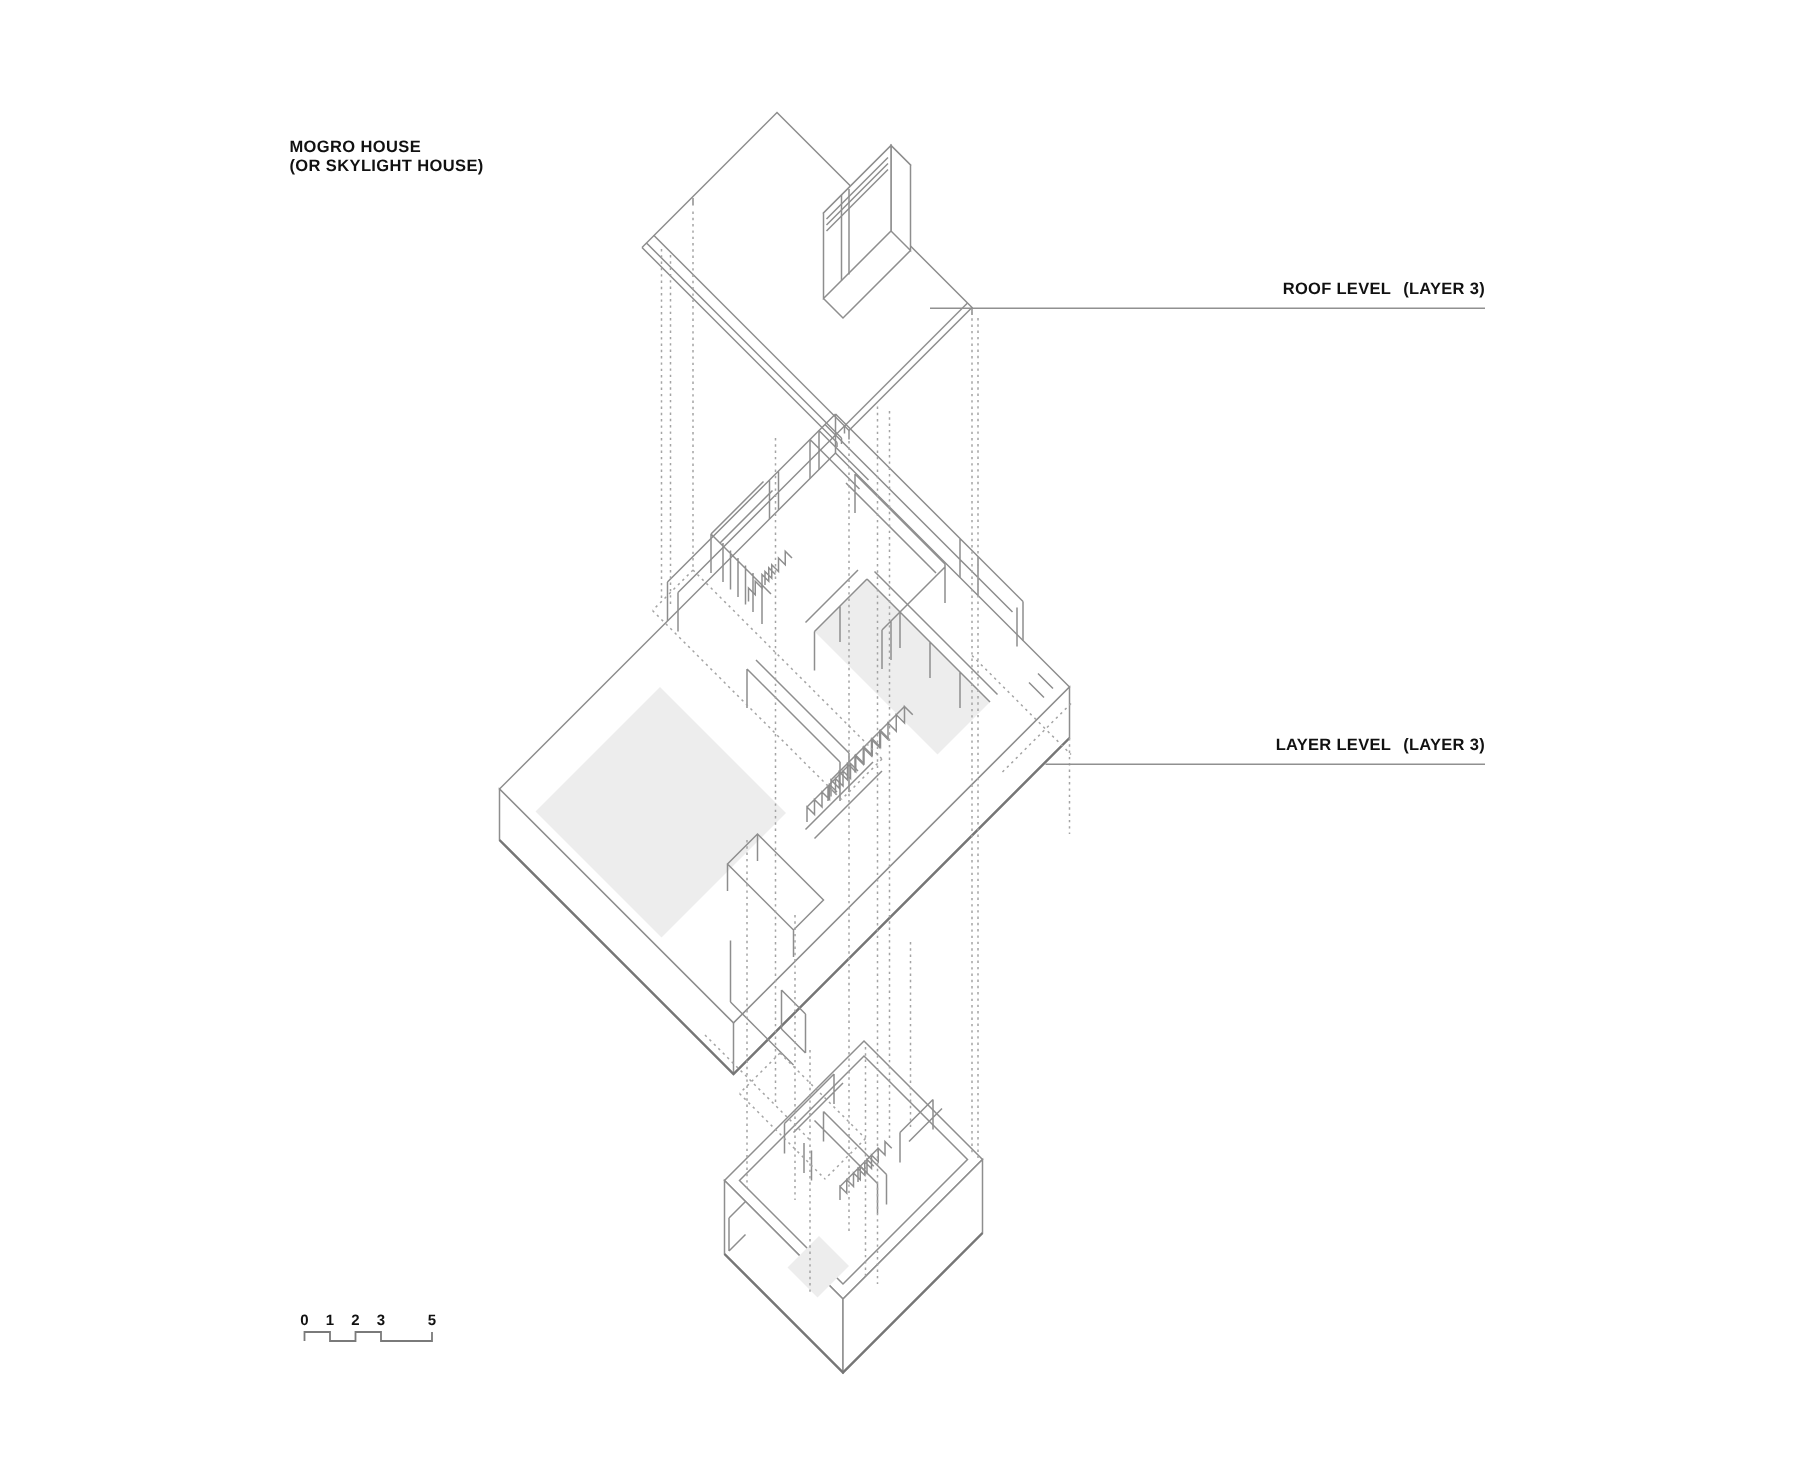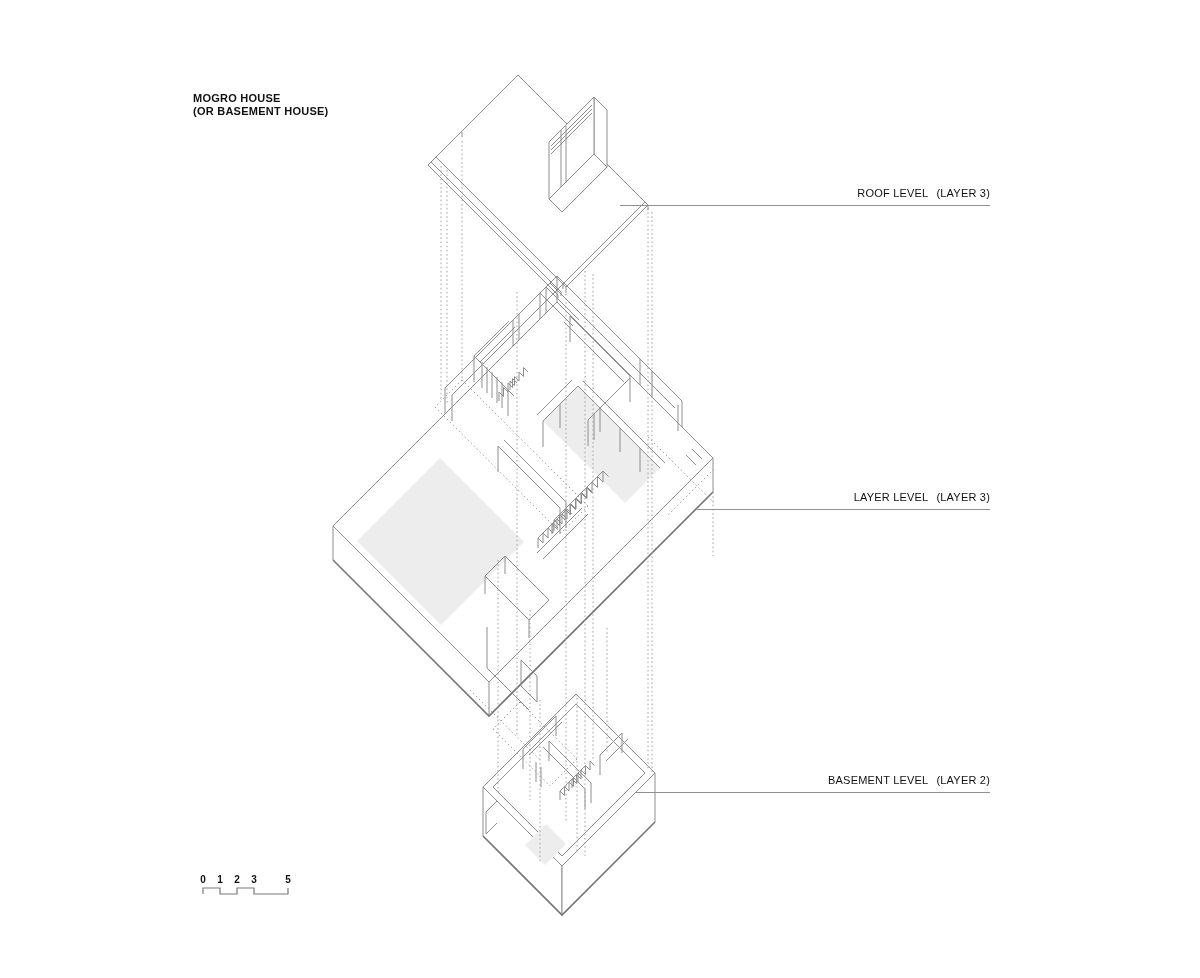--- a/index.html
+++ b/index.html
@@ -2,21 +2,21 @@
 <html><head>
 <meta charset="utf-8">
 <style>
   html,body{margin:0;padding:0;background:#ffffff;}
   #canvas{position:relative;width:1200px;height:978px;background:#ffffff;overflow:hidden;
           font-family:"Liberation Sans",sans-serif;}
   #drawing-svg{position:absolute;left:0;top:0;}
   .title-block{position:absolute;left:193px;top:92px;color:#111;font-weight:bold;
                font-size:11px;line-height:13px;letter-spacing:.25px;}
   .lvl-label{position:absolute;height:18px;border-bottom:1px solid #909090;text-align:right;
-             color:#111;font-weight:normal;font-size:11px;letter-spacing:.2px;}
+             color:#111;font-weight:bold;font-size:11px;letter-spacing:.2px;}
   .lvl-label .layer{margin-left:8px;}
   #label-roof{left:620px;width:370px;top:187px;}
   #label-access{left:697px;width:293px;top:491px;}
   #label-basement{left:636px;width:354px;top:774px;}
   .ln{stroke:#8e8e8e;stroke-width:1;fill:none;}
   .lnd{stroke:#767676;stroke-width:1.6;fill:none;}
   .face{fill:#ffffff;stroke:#8e8e8e;stroke-width:1;}
   .grayfloor{fill:#ededed;stroke:none;}
   .dash{stroke:#a4a4a4;stroke-width:1;fill:none;stroke-dasharray:1.6 2.6;}
   .scaletext{font-family:"Liberation Sans",sans-serif;font-size:10px;font-weight:bold;fill:#111;}
@@ -108,28 +108,25 @@
       <text class="scaletext" x="203" y="883" text-anchor="middle">0</text>
       <text class="scaletext" x="220" y="883" text-anchor="middle">1</text>
       <text class="scaletext" x="237" y="883" text-anchor="middle">2</text>
       <text class="scaletext" x="254" y="883" text-anchor="middle">3</text>
       <text class="scaletext" x="288" y="883" text-anchor="middle">5</text>
     </g>
   </svg>
 
   <div class="title-block">
     <div>MOGRO HOUSE</div>
-    <div>(OR BASEMENT HOUSE)</div>
+    <div>(OR SKYLIGHT HOUSE)</div>
   </div>
 
   <div class="lvl-label" id="label-roof">
     <span>ROOF LEVEL</span><span class="layer">(LAYER 3)</span>
   </div>
 
   <div class="lvl-label" id="label-access">
     <span>LAYER LEVEL</span><span class="layer">(LAYER 3)</span>
   </div>
 
-  <div class="lvl-label" id="label-basement">
-    <span>BASEMENT LEVEL</span><span class="layer">(LAYER 2)</span>
-  </div>
 
 </div>
 
 </body></html>

